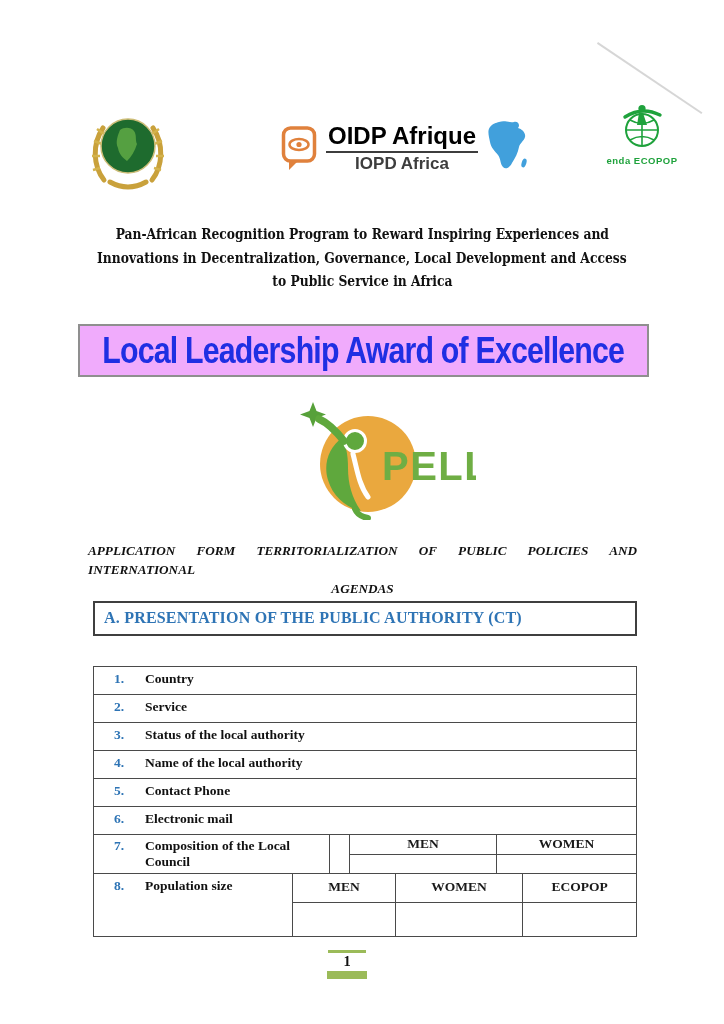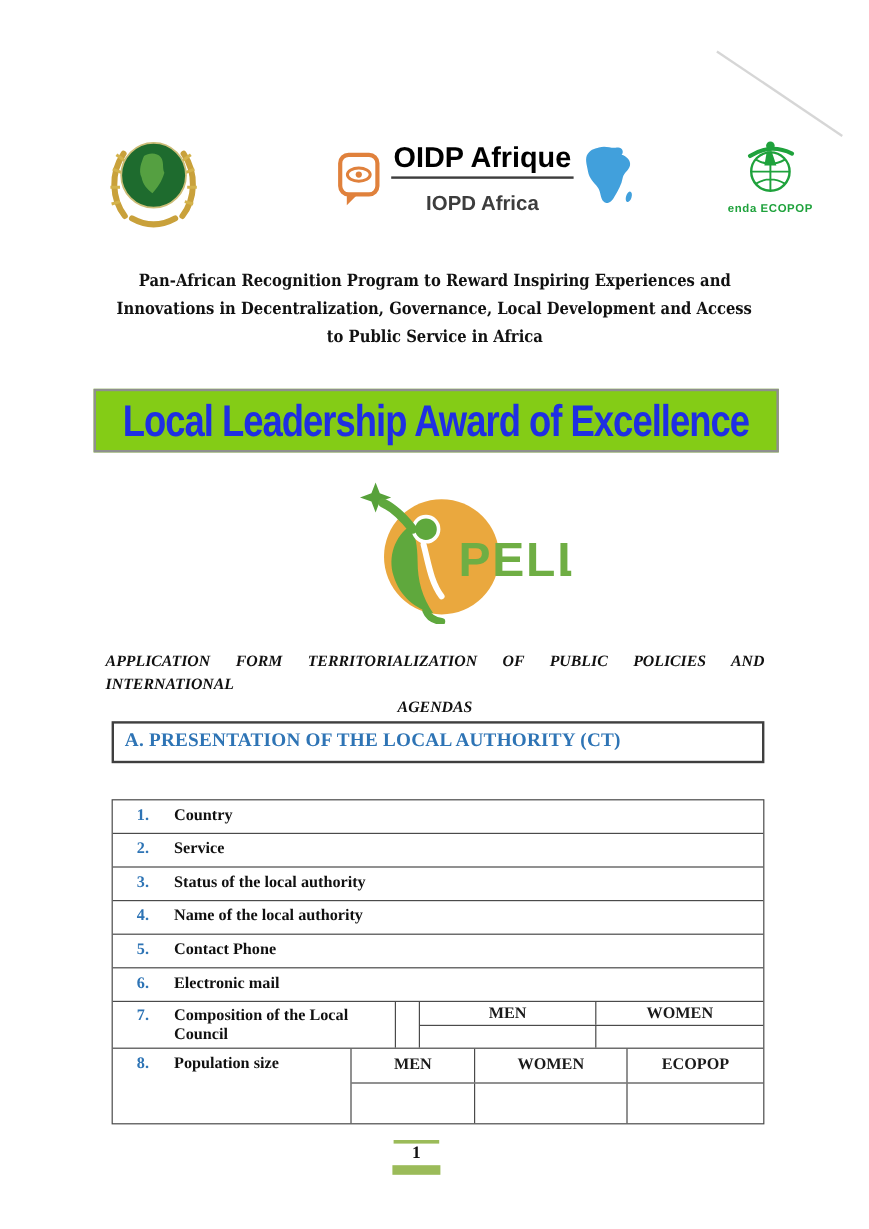--- a/index.html
+++ b/index.html
@@ -14,34 +14,34 @@
   .artifact{position:absolute;left:598px;top:42px;width:126px;height:2px;
     background:#cfcfcf;transform:rotate(34deg);transform-origin:left top;opacity:.85;}
 
   
   .au-logo{position:absolute;left:90px;top:106px;}
   .oidp-logo{position:absolute;left:281px;top:118px;display:flex;align-items:center;gap:7px;}
   .oidp-text{display:flex;flex-direction:column;align-items:center;}
   .oidp-line1{font-family:Liberation Sans, sans-serif;font-weight:bold;font-size:24px;
     color:#000000;padding:0 2px 1px 2px;border-bottom:2.5px solid #3d3d3d;white-space:nowrap;}
   .oidp-line2{font-family:"Liberation Sans",sans-serif;font-weight:bold;font-size:17px;
-    color:#3d3d3d;padding-top:11px;white-space:nowrap;}
-  .enda-logo{position:absolute;left:594px;top:116px;width:96px;text-align:center;}
+    color:#3d3d3d;padding-top:1px;white-space:nowrap;}
+  .enda-logo{position:absolute;left:594px;top:103px;width:96px;text-align:center;}
   .enda-caption{font-family:"Liberation Sans",sans-serif;font-weight:bold;font-size:9.5px;
     color:var(--enda_green);letter-spacing:.5px;margin-top:2px;white-space:nowrap;}
 
   
   .main-heading{position:absolute;left:60px;top:223px;width:604px;text-align:center;
     font-weight:bold;font-family:"DejaVu Serif","Liberation Serif",serif;
     font-size:14px;line-height:23.5px;color:#111;}
   .squeeze{display:inline-block;transform:scaleX(.88);transform-origin:50% 50%;white-space:nowrap;}
 
   
   .award-box{position:absolute;left:78px;top:324px;width:571px;height:53px;
-    border:2px solid #8f8f8f;display:flex;align-items:center;justify-content:center;background:#84cc16;}
+    border:2px solid #8f8f8f;display:flex;align-items:center;justify-content:center;background:#f0abfc;}
   .award-title{font-family:"Liberation Sans",sans-serif;font-weight:bold;font-size:37px;
     color:var(--award_blue);display:inline-block;transform:scaleX(.82);white-space:nowrap;
     letter-spacing:-1px;}
 
   
   .pell-logo{position:absolute;left:256px;top:396px;}
 
   
   .subtitle{position:absolute;left:88px;top:541px;width:549px;
     font-weight:bold;font-style:italic;font-size:13.2px;line-height:19px;color:#111;}
@@ -155,21 +155,21 @@
     <text x="126" y="84" font-family="Liberation Sans, sans-serif" font-weight="bold" font-size="40" letter-spacing="1.5" fill="#6fae44">PELL</text>
   </svg>
 </div>
 
 <div class="subtitle">
   <div class="l1">APPLICATION FORM TERRITORIALIZATION OF PUBLIC POLICIES AND INTERNATIONAL</div>
   <div class="l2">AGENDAS</div>
 </div>
 
 <div class="section-box">
-  <span class="section-title">A. PRESENTATION OF THE LOCAL AUTHORITY (CT)</span>
+  <span class="section-title">A. PRESENTATION OF THE PUBLIC AUTHORITY (CT)</span>
 </div>
 
 <div class="form-table">
 
   <div class="t-row">
     <span class="t-num">1.</span>
     <span class="t-label">Country</span>
   </div>
   <div class="t-row">
     <span class="t-num">2.</span>

